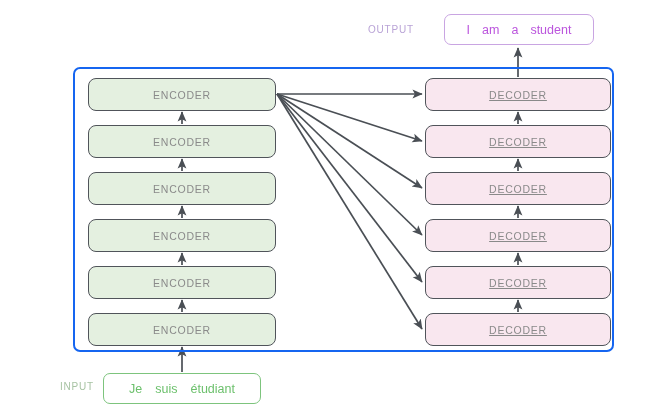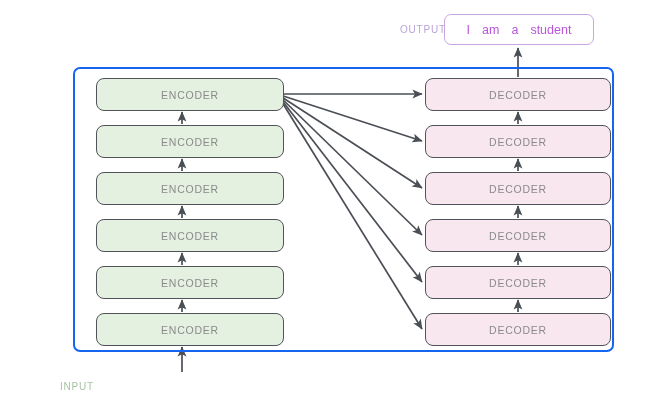--- a/index.html
+++ b/index.html
@@ -45,43 +45,44 @@
     border-radius: 8px;
     box-sizing: border-box;
     display: flex;
     align-items: center;
     justify-content: center;
     font-size: 10.5px;
     letter-spacing: 0.75px;
     color: #8a8a8a;
   }
   .encoder {
-    left: 96px;
+    left: 88px;
     width: 188px;
     background: #e4f0e0;
   }
   .decoder {
     left: 425px;
     width: 186px;
     background: #f9e7ef;
+    text-decoration: underline;
   }
 
   
   .io-label {
     position: absolute;
     font-size: 10px;
     letter-spacing: 0.8px;
   }
   #input-label {
     left: 60px;
     top: 381px;
     color: #a7c3a3;
   }
   #output-label {
-    left: 400px;
+    left: 368px;
     top: 24px;
     color: #b9a3d6;
     text-align: right;
   }
   .io-box {
     position: absolute;
     height: 31px;
     border-radius: 7px;
     box-sizing: border-box;
     display: flex;
@@ -184,20 +185,25 @@
       <span>DECODER</span>
     </div>
   <div class="block decoder" style="top:266px">
       <span>DECODER</span>
     </div>
   <div class="block decoder" style="top:313px">
       <span>DECODER</span>
     </div>
 
   <div class="io-label" id="input-label">INPUT</div>
+  <div class="io-box" id="input-box">
+    <span class="tok">Je</span>
+    <span class="tok">suis</span>
+    <span class="tok">étudiant</span>
+  </div>
 
   <div class="io-label" id="output-label">OUTPUT</div>
   <div class="io-box" id="output-box">
     <span class="tok">I</span>
     <span class="tok">am</span>
     <span class="tok">a</span>
     <span class="tok">student</span>
   </div>
 
 </div>

